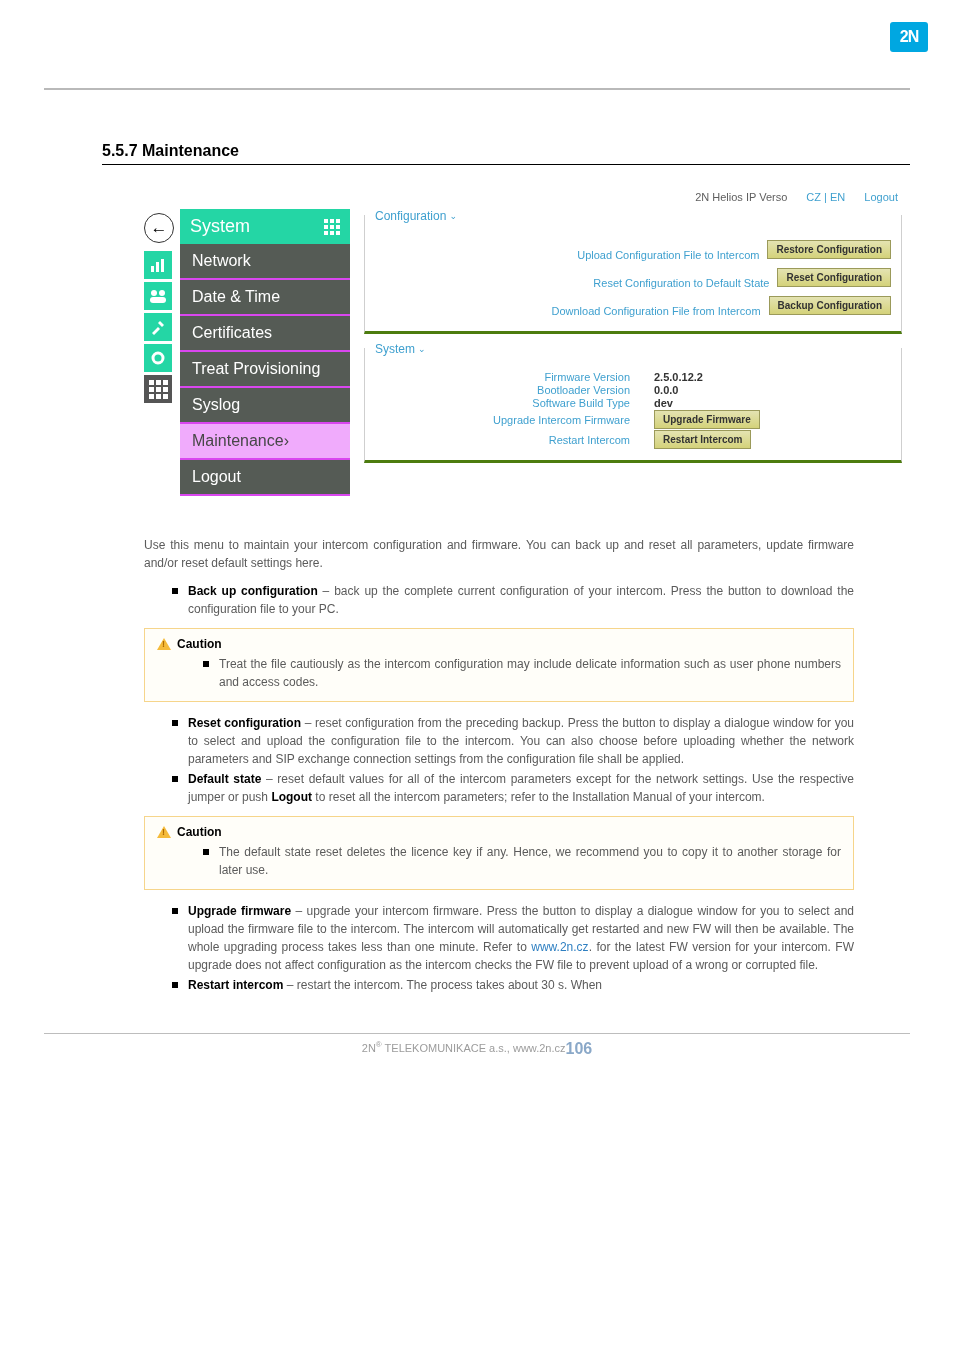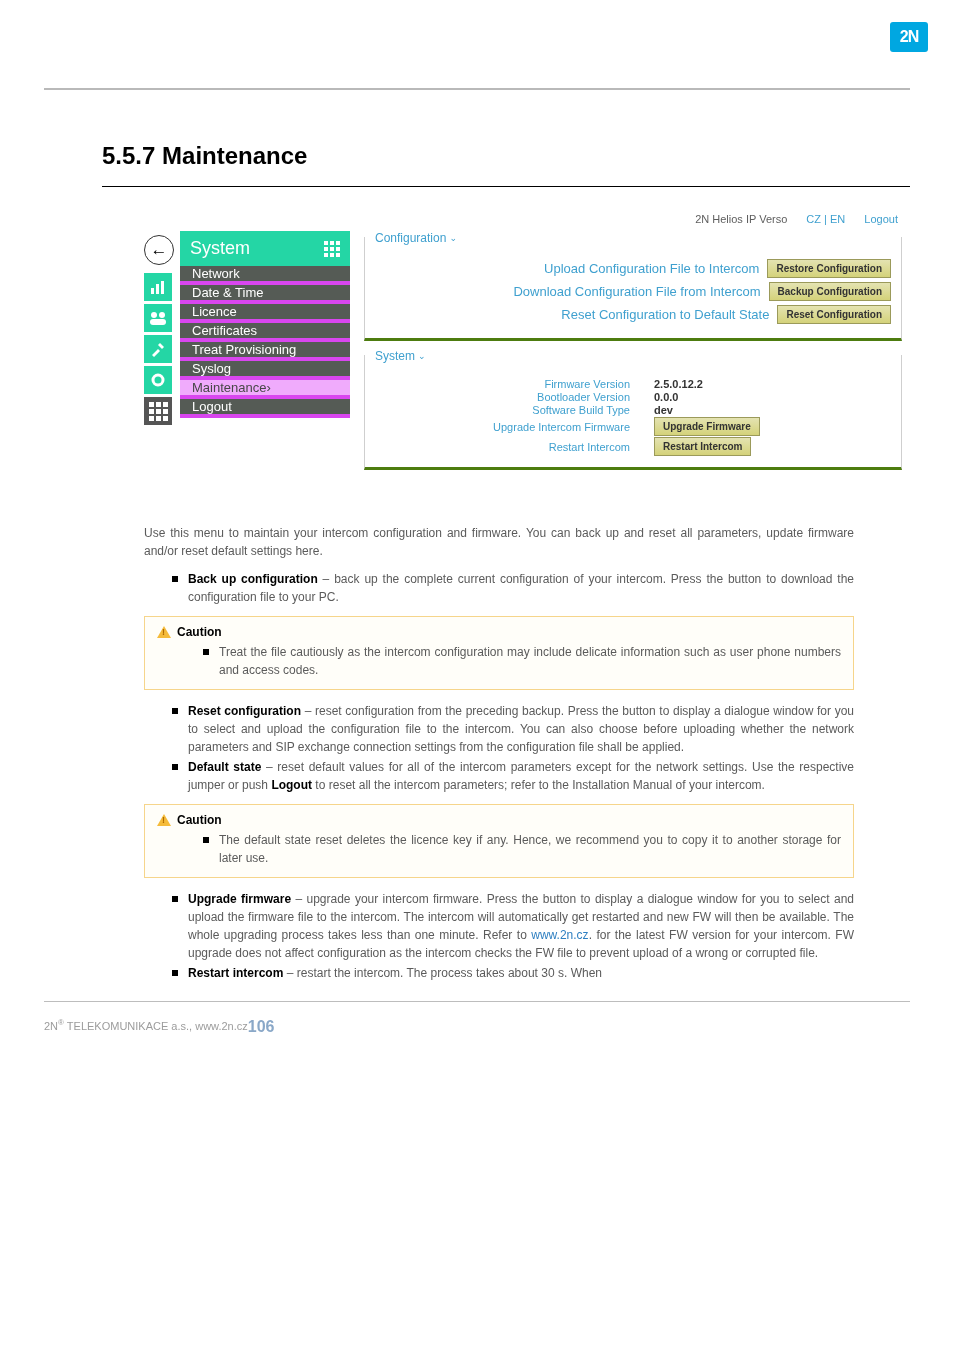--- a/index.html
+++ b/index.html
@@ -29,24 +29,24 @@
     font-family: Arial, sans-serif;
     letter-spacing: -1px;
   }
   .hr-top {
     border: none;
     border-top: 2px solid #b9b9b9;
     margin: 88px 44px 0 44px;
   }
   .h1-title {
     font-family: Arial, Helvetica, sans-serif;
-    font-size: 24px;
+    font-size: 16px;
     font-weight: bold;
     color: #000;
-    margin: 52px 0 16px 102px;
+    margin: 52px 0 4px 102px;
   }
   .hr-under-h1 {
     border: none;
     border-top: 1px solid #000;
     margin: 0 44px 22px 102px;
   }
 
   
   .app {
     margin: 0 44px 0 144px;
@@ -101,23 +101,23 @@
     display:flex;justify-content:space-between;align-items:center;
   }
   .sidebar .sys .grid3 {
     display:grid; grid-template-columns:repeat(3,4px); grid-template-rows:repeat(3,4px); gap:2px;
   }
   .sidebar .sys .grid3 span { background:#fff; width:4px; height:4px; }
   .sidebar ul { list-style: none; }
   .sidebar li {
     background: #555b55;
     color: #fff;
-    padding: 0 12px;
-    font-size: 13px;
-    border-bottom: 4px solid #d946ef;
+    padding: 8px 12px;
+    font-size: 16px;
+    border-bottom: 2px solid #d946ef;
   }
   .sidebar li.active {
     background: #f0abfc;
     color: #474747;
     display:flex;justify-content:flex-start;
   }
 
   .mainpane {
     flex: 1;
     padding: 6px 8px 0 14px;
@@ -139,21 +139,21 @@
     font-size: 12px;
     padding-right: 6px;
     cursor: pointer;
     display: inline-flex; align-items: center; gap: 3px;
   }
   .fieldset .legend .chev { font-size: 9px; }
   .cfgrow {
     display: flex; justify-content: flex-end; align-items: center; gap: 8px;
     margin: 0 0 4px 0;
   }
-  .cfgrow .lbl { color: #3fa0cf; font-size: 13px; text-align: right; }
+  .cfgrow .lbl { color: #3fa0cf; font-size: 11px; text-align: right; margin-top: 12px; }
   .btn {
     font-size: 10px;
     padding: 3px 8px;
     background: linear-gradient(#e4e3b2, #d4d27a);
     border: 1px solid #9b9a5a;
     color: #333;
     font-weight: bold;
     white-space: nowrap;
     cursor: pointer;
   }
@@ -224,25 +224,25 @@
     text-align: justify; line-height: 1.5;
   }
   .callout ul.blkin li::before {
     content: "";
     position: absolute; left: 0; top: 6px;
     width: 6px; height: 6px; background: #000;
   }
 
   .footer {
     position: absolute;
-    bottom: 16px;
+    bottom: 6px;
     left: 44px; right: 44px;
     border-top: 1px solid #bdbdbd;
-    padding-top: 16px;
-    display: flex; justify-content: flex-start;
+    padding-top: 6px;
+    display: flex; justify-content: center;
     color: #9c9c9c;
     font-size: 11px;
   }
   .footer .pg { font-size: 16px; color: #8aa8c8; font-weight: bold; }
   .footer sup { font-size: 8px; }
 </style>
 </head>
 <body>
 
 <div class="hdr-logo">
@@ -313,21 +313,20 @@
             <span></span>
             <span></span>
             <span></span>
             <span></span>
             <span></span>
           </span>
       </div>
       <ul>
         <li>Network</li>
         <li>Date &amp; Time</li>
-        <li>Licence</li>
         <li>Certificates</li>
         <li>Treat Provisioning</li>
         <li>Syslog</li>
         <li class="active">
           <span>Maintenance</span>
           <span>›</span>
         </li>
         <li>Logout</li>
       </ul>
     </div>
@@ -336,26 +335,26 @@
       <div class="fieldset">
         <span class="legend">
             <span>Configuration</span>
             <span class="chev">⌄</span>
           </span>
         <div class="cfgrow">
           <span class="lbl">Upload Configuration File to Intercom</span>
           <button class="btn">Restore Configuration</button>
         </div>
         <div class="cfgrow">
+          <span class="lbl">Reset Configuration to Default State</span>
+          <button class="btn">Reset Configuration</button>
+        </div>
+        <div class="cfgrow">
           <span class="lbl">Download Configuration File from Intercom</span>
           <button class="btn">Backup Configuration</button>
-        </div>
-        <div class="cfgrow">
-          <span class="lbl">Reset Configuration to Default State</span>
-          <button class="btn">Reset Configuration</button>
         </div>
       </div>
 
       <div class="fieldset">
         <span class="legend">
             <span>System</span>
             <span class="chev">⌄</span>
           </span>
         <div class="sysrow">
           <span class="lbl">Firmware Version</span>

